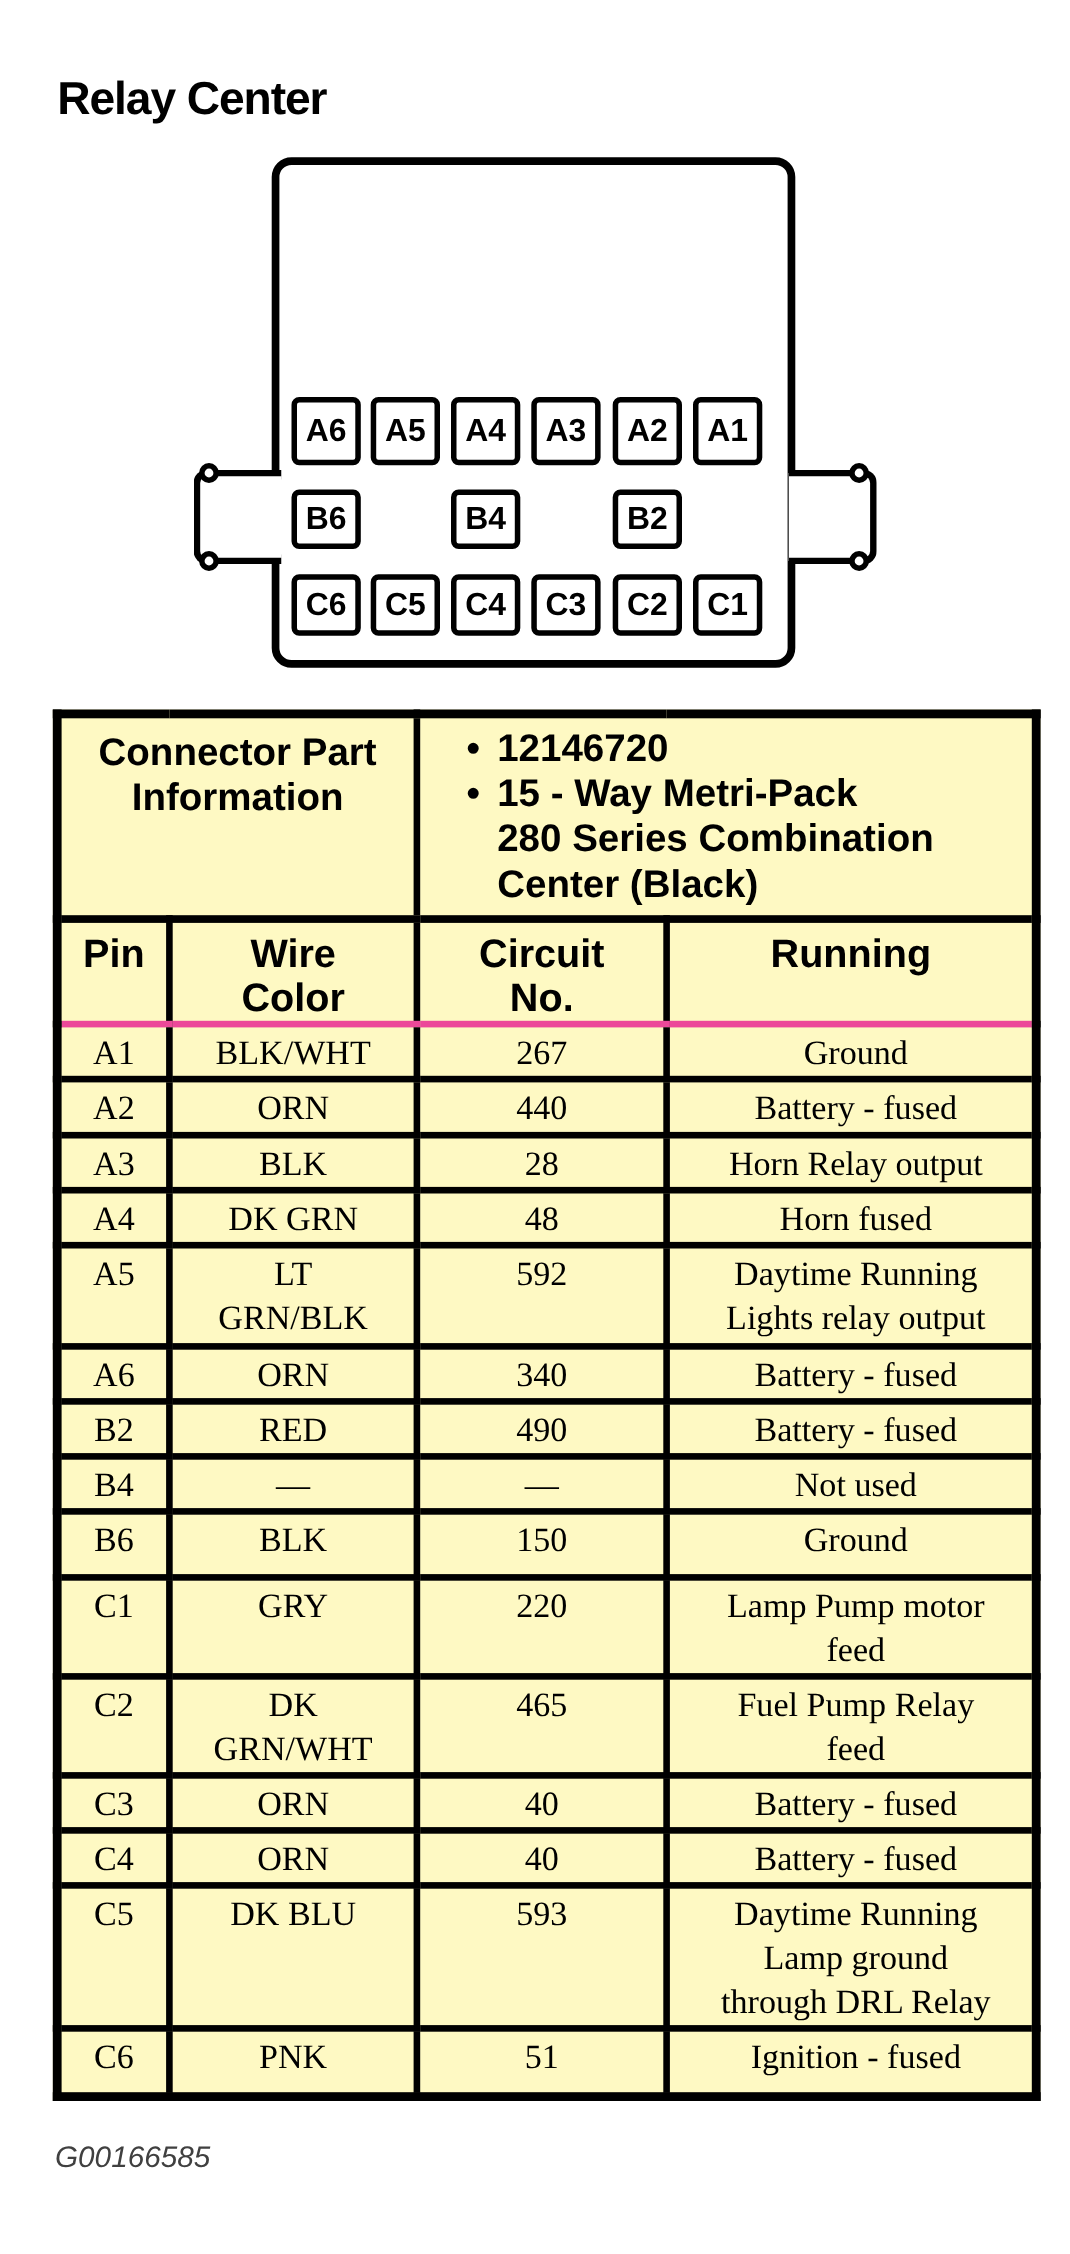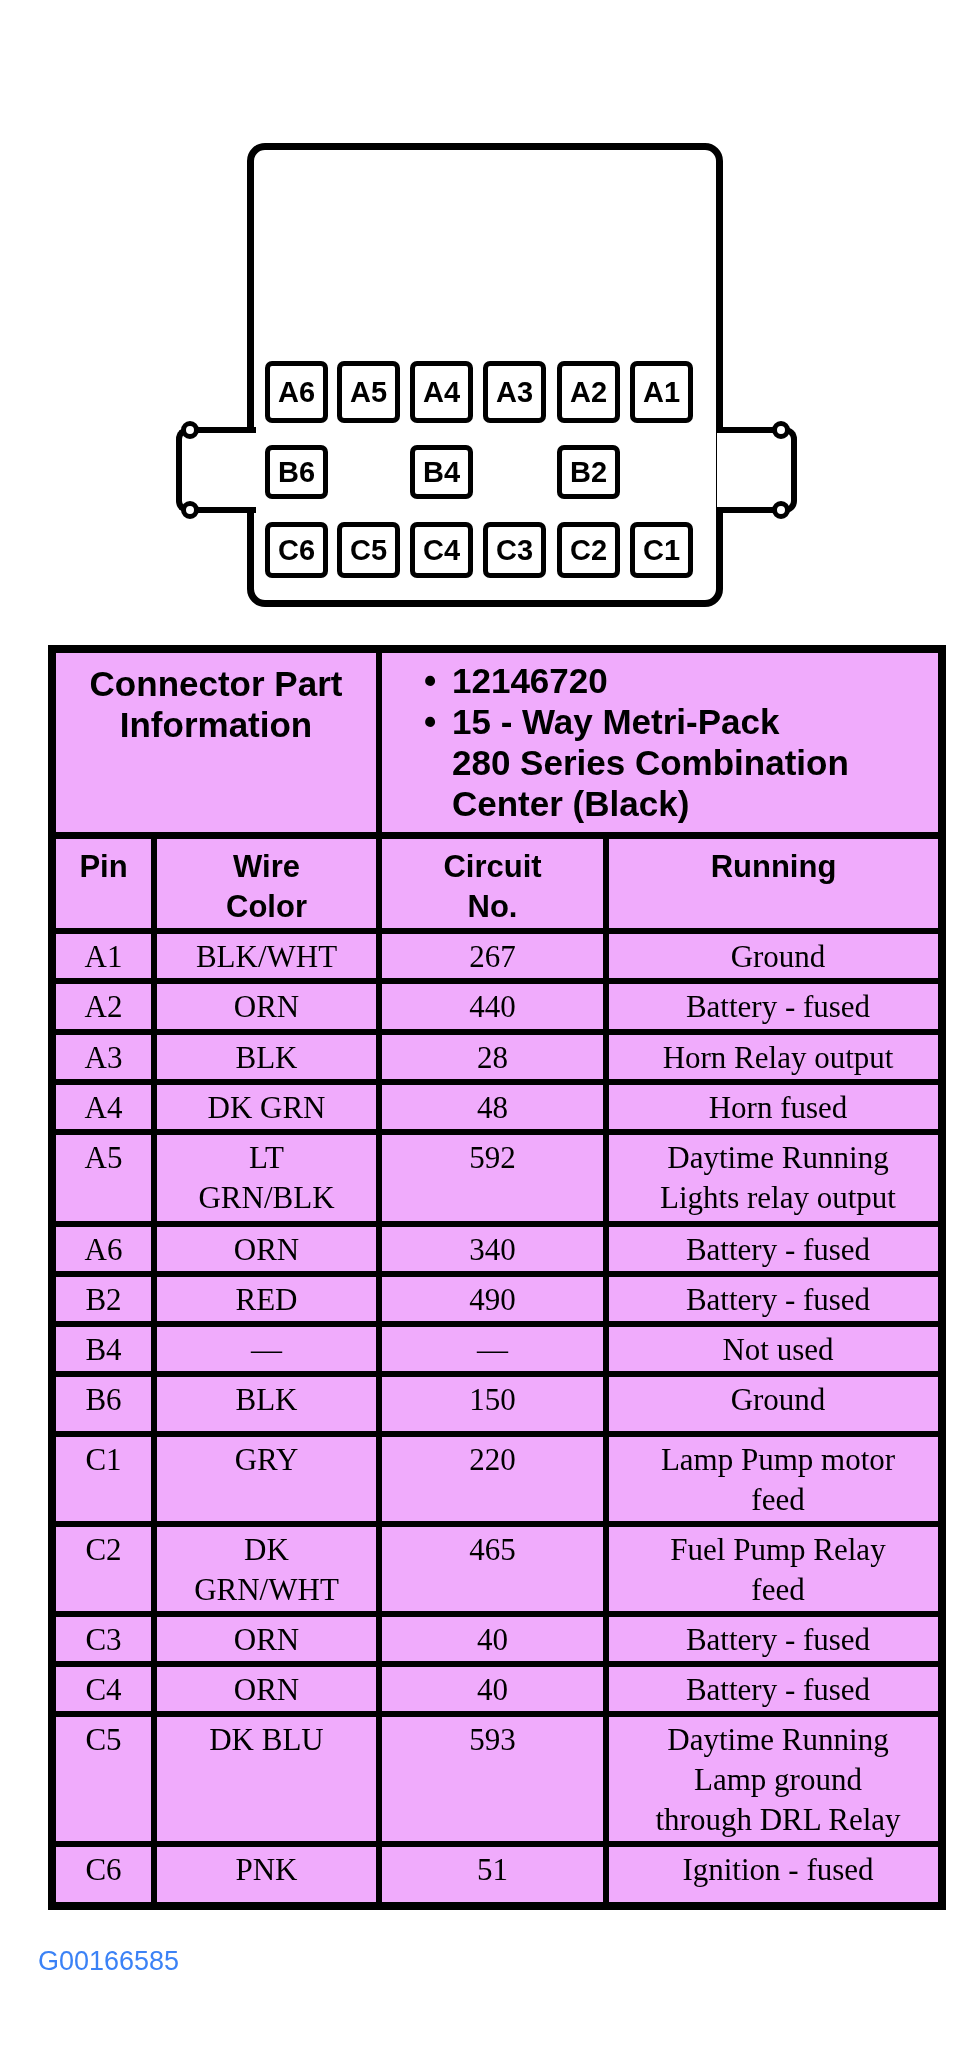--- a/index.html
+++ b/index.html
@@ -29,54 +29,56 @@
   }
   .pin-box {
     position:absolute; box-sizing:border-box; border:5px solid #000; border-radius:7px;
     background:#fff; z-index:4; display:flex; align-items:center; justify-content:center;
     font-weight:bold; font-size:29px; font-family:"Liberation Sans", sans-serif;
   }
   
   .ctable-wrap { position:absolute; left:48px; top:645px; }
   table.ctable {
     border-collapse:collapse; table-layout:fixed; width:890px;
-    border:8px solid #000; background:#f0abfc;
+    border:8px solid #000; background:#fef9c3;
   }
   table.ctable td, table.ctable th { border:6px solid #000; vertical-align:top; overflow:hidden; }
   tr.hrow1 { height:178px; }
   tr.hrow1 td { border-bottom:7px solid #000; }
   .part-info {
     font-weight:bold; font-size:35px; line-height:41px; text-align:center;
     white-space:pre-line; padding-top:10px; font-family:"Liberation Sans", sans-serif;
   }
   .part-detail { padding:7px 8px 8px 42px; }
   .bullet-item { display:flex; font-weight:bold; font-size:35px; line-height:41px; }
   .bullet { flex:none; width:28px; }
   .bullet-text { white-space:pre-line; }
   tr.hrow2 { height:92px; }
   tr.hrow2 th {
-    border-bottom:4px solid #ec4899; font-weight:bold; font-size:31px; line-height:40px;
+    border-bottom:6px solid #ec4899; font-weight:bold; font-size:36px; line-height:40px;
     text-align:center; white-space:pre-line; padding-top:8px;
     font-family:"Liberation Sans", sans-serif;
   }
   tbody.drows td {
     font-family:"Liberation Serif", serif; font-size:31px; line-height:40px;
     text-align:center; white-space:pre-line; padding-top:3px;
   }
   tbody.drows td.c-fn { text-align:center; padding-left:10px; }
   .figure-id {
-    position:absolute; left:38px; top:1946px; font-size:27px; color:#3b82f6;
+    position:absolute; left:50px; top:1946px; font-size:27px; color:#404040;
     font-family:"Liberation Sans", sans-serif;
+    font-style:italic;
   }
 </style>
 </head>
 <body>
 
 <div class="page">
 
+  <div class="title">Relay Center</div>
 
   <div>
     <div class="wing wing-left"></div>
     <div class="wing wing-right"></div>
     <div class="conn-body"></div>
     <div class="notch" style="left:181px; top:421px;"></div>
     <div class="notch" style="left:181px; top:501px;"></div>
     <div class="notch" style="left:772px; top:421px;"></div>
     <div class="notch" style="left:772px; top:501px;"></div>
     <div id="pin-boxes">

